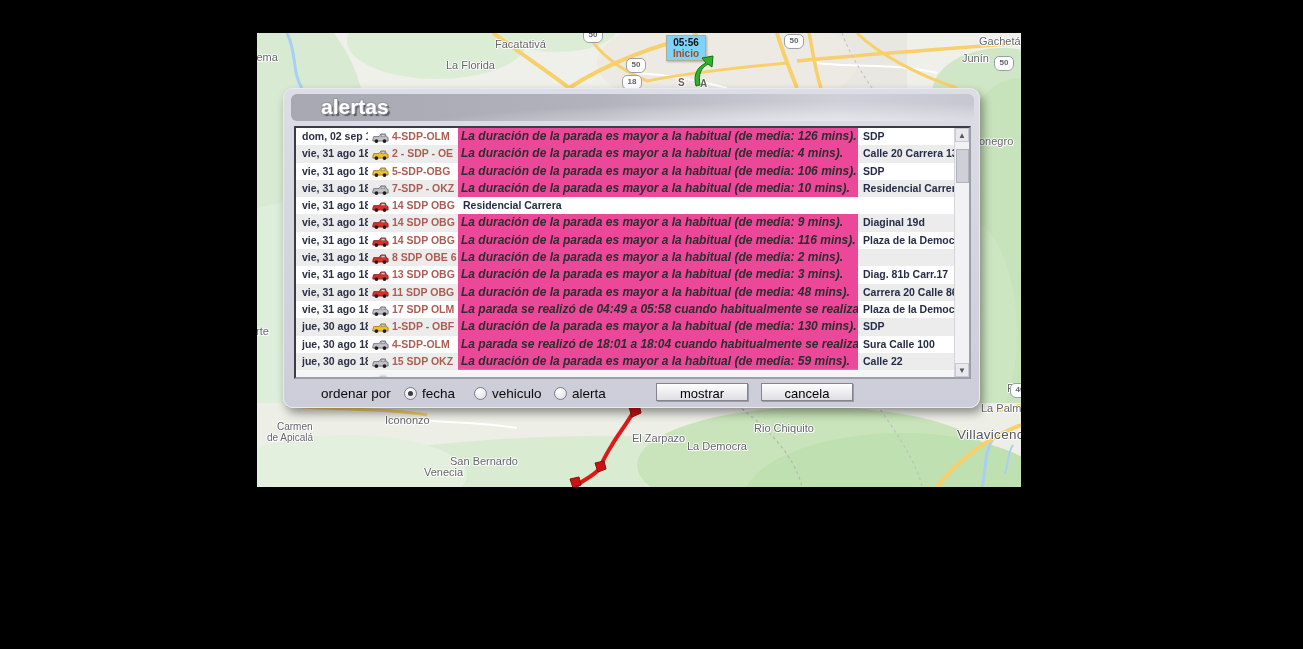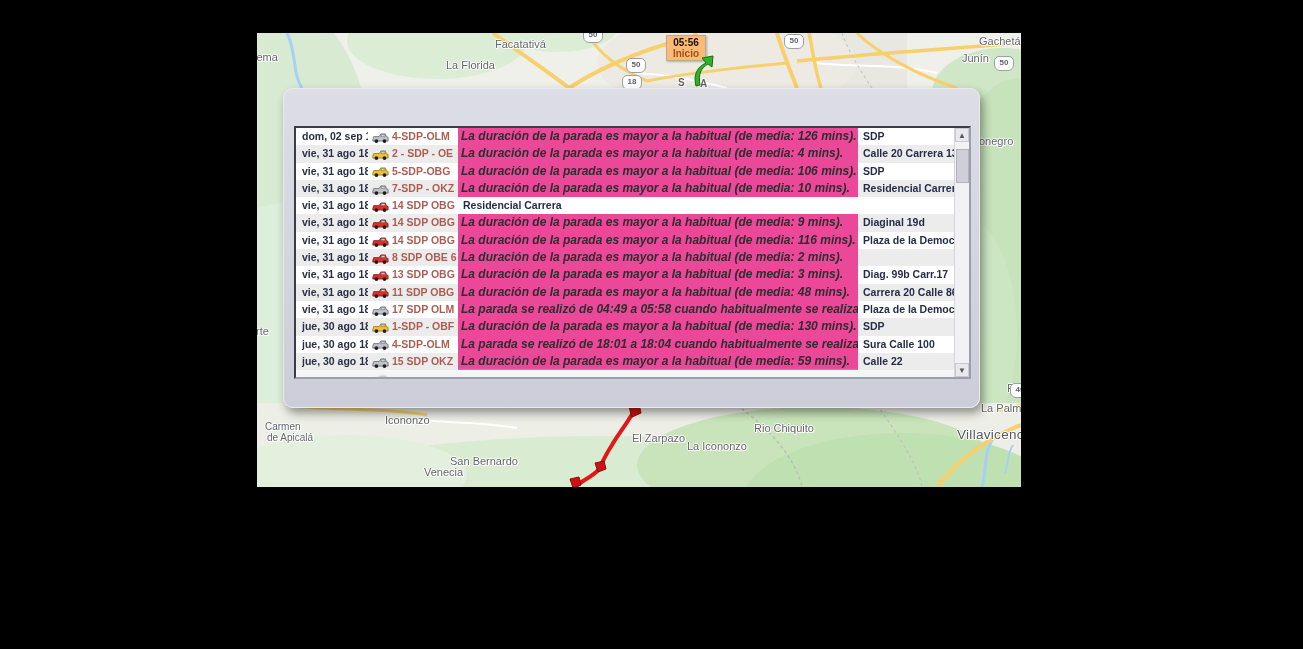--- a/index.html
+++ b/index.html
@@ -9,21 +9,21 @@
   .stage{position:absolute;left:257px;top:33px;width:764px;height:454px;overflow:hidden;background:#eef0e9;}
   .stage svg.mapart{position:absolute;left:0;top:0;}
   .map-label{position:absolute;color:#636569;font-size:11px;white-space:nowrap;z-index:2;
     text-shadow:1px 0 0 #fff,-1px 0 0 #fff,0 1px 0 #fff,0 -1px 0 #fff,1px 1px 0 #fff;}
   .map-label.lg{font-size:13.5px;color:#55585c;letter-spacing:.3px;}
   .map-label.sm{font-size:10px;}
   .map-label.frag{color:#6b5e5e;font-weight:bold;font-size:10px;}
   .shield{position:absolute;width:18px;height:13px;background:#fff;border:1.5px solid #9aa0a6;
     border-radius:5px 5px 6px 6px;color:#5f6368;font-size:8px;font-weight:bold;line-height:12px;
     text-align:center;z-index:2;}
-  .timebox{position:absolute;left:409px;top:2px;width:38px;background:#fdba74;border:1px solid #b5ad92;
+  .timebox{position:absolute;left:409px;top:2px;width:38px;background:#7dd3fc;border:1px solid #b5ad92;
     box-shadow:1px 1px 2px rgba(0,0,0,.25);text-align:center;z-index:3;padding:1px 0;}
   .timebox .t1{font-size:10px;font-weight:bold;color:#111;line-height:11px;}
   .timebox .t2{font-size:10px;font-weight:bold;color:#a14f1e;line-height:11px;}
   .start-marker{position:absolute;left:432px;top:22px;z-index:3;}
   
   .dialog{position:absolute;left:26px;top:55px;width:697px;height:320px;z-index:5;
     background:linear-gradient(180deg,#dcdde5,#d2d3dd 60%,#cccdd8);border:1px solid #e9eaf1;
     border-radius:10px;box-shadow:3px 5px 10px rgba(0,0,0,.4);box-sizing:border-box;}
   .titlebar{position:absolute;left:7px;top:5px;width:683px;height:27px;border-radius:6px;
     background:radial-gradient(ellipse at 78% 130%,#eff0f4 0%,rgba(239,240,244,0) 55%),
@@ -122,27 +122,27 @@
   <div id="labels">
       <span class="map-label " style="left: 238px; top: 5px; text-align: right;">Facatativá</span>
       <span class="map-label " style="left: 189px; top: 26px;">La Florida</span>
       <span class="map-label " style="left: 722px; top: 2px;">Gachetá</span>
       <span class="map-label " style="left: 705px; top: 19px;">Junín</span>
       <span class="map-label " style="left: -3px; top: 18px;">lema</span>
       <span class="map-label " style="left: 722px; top: 102px;">onegro</span>
       <span class="map-label " style="left: -1px; top: 292px;">rte</span>
       <span class="map-label frag" style="left: 421px; top: 44px;">S</span>
       <span class="map-label frag" style="left: 443px; top: 45px;">A</span>
-      <span class="map-label sm" style="left: 8px; top: 388px;">Carmen</span>
+      <span class="map-label sm" style="left: 20px; top: 388px;">Carmen</span>
       <span class="map-label sm" style="left: 10px; top: 399px;">de Apicalá</span>
       <span class="map-label " style="left: 128px; top: 381px;">Icononzo</span>
       <span class="map-label " style="left: 193px; top: 378px; margin-top: 44px;">San Bernardo</span>
       <span class="map-label " style="left: 167px; top: 433px;">Venecia</span>
       <span class="map-label " style="left: 375px; top: 399px;">El Zarpazo</span>
-      <span class="map-label " style="left: 430px; top: 407px;">La Icononzo</span>
+      <span class="map-label " style="left: 430px; top: 407px;">La Democra</span>
       <span class="map-label " style="left: 497px; top: 389px;">Rio Chiquito</span>
       <span class="map-label lg" style="left: 700px; top: 394px;">Villavicencio</span>
       <span class="map-label " style="left: 724px; top: 369px;">La Palma</span>
       <span class="map-label " style="left: 750px; top: 349px;">Re</span>
       <span class="shield" style="left: 326px; top: -5px;">50</span>
       <span class="shield" style="left: 369px; top: 25px;">50</span>
       <span class="shield" style="left: 365px; top: 42px;">18</span>
       <span class="shield" style="left: 527px; top: 1px;">50</span>
       <span class="shield" style="left: 737px; top: 23px;">50</span>
       <span class="shield" style="left: 753px; top: 350px;">40</span>
@@ -153,20 +153,23 @@
     <div class="t2">Inicio</div>
   </div>
 
   <div class="start-marker">
     <svg width="26" height="32" viewBox="0 0 26 32">
       <path d="M7 31 C4 20 8 12 17 8 L13 3 L24 1 L23 12 L19 9 C12 13 9 19 11 30 Z" fill="#2fb32a" stroke="#157010" stroke-width="1"></path>
     </svg>
   </div>
 
   <div class="dialog">
+    <div class="titlebar">
+      <div class="title-text">alertas</div>
+    </div>
 
     <div class="listbox">
       <div class="rows" id="alert-rows">
   <div class="row odd">
     <span class="c-date">dom, 02 sep 18</span>
     <span class="c-icon">
       <svg class="truck truck-gray" viewBox="0 0 20 14">
         <path class="t-body" d="M2 9 L3 6 L9 6 L11 3 L16 3 L17 6 L19 7 L19 11 L2 11 Z"></path>
         <path class="t-win" d="M11.6 4 L15.2 4 L15.8 6 L11 6 Z"></path>
         <circle class="t-wheel" cx="6" cy="11" r="2.1"></circle>
@@ -287,21 +290,21 @@
     <span class="c-icon">
       <svg class="truck truck-red" viewBox="0 0 20 14">
         <path class="t-body" d="M2 9 L3 6 L9 6 L11 3 L16 3 L17 6 L19 7 L19 11 L2 11 Z"></path>
         <path class="t-win" d="M11.6 4 L15.2 4 L15.8 6 L11 6 Z"></path>
         <circle class="t-wheel" cx="6" cy="11" r="2.1"></circle>
         <circle class="t-wheel" cx="15" cy="11" r="2.1"></circle>
       </svg>
     </span>
     <span class="c-vehicle">13 SDP OBG</span>
     <span class="c-text">La duración de la parada es mayor a la habitual (de media: 3 mins).</span>
-    <span class="c-loc">Diag. 99b Carr.17</span>
+    <span class="c-loc">Diag. 81b Carr.17</span>
   </div>
 
   <div class="row even">
     <span class="c-date">vie, 31 ago 18</span>
     <span class="c-icon">
       <svg class="truck truck-red" viewBox="0 0 20 14">
         <path class="t-body" d="M2 9 L3 6 L9 6 L11 3 L16 3 L17 6 L19 7 L19 11 L2 11 Z"></path>
         <path class="t-win" d="M11.6 4 L15.2 4 L15.8 6 L11 6 Z"></path>
         <circle class="t-wheel" cx="6" cy="11" r="2.1"></circle>
         <circle class="t-wheel" cx="15" cy="11" r="2.1"></circle>
@@ -387,14 +390,31 @@
     <span class="c-loc"></span>
   </div>
 </div>
       <div class="vscroll">
         <div class="sb-btn sb-up">▲</div>
         <div class="sb-thumb"></div>
         <div class="sb-btn sb-down">▼</div>
       </div>
     </div>
 
+    <div class="footer">
+      <span class="ord-label">ordenar por</span>
+      <label class="radio-group-item rg-fecha">
+        <span class="radio checked"></span>
+        <span>fecha</span>
+      </label>
+      <label class="radio-group-item rg-vehiculo">
+        <span class="radio"></span>
+        <span>vehiculo</span>
+      </label>
+      <label class="radio-group-item rg-alerta">
+        <span class="radio"></span>
+        <span>alerta</span>
+      </label>
+      <button class="push-btn btn-show">mostrar</button>
+      <button class="push-btn btn-cancel">cancela</button>
+    </div>
   </div>
 </div>
 
 </body></html>

